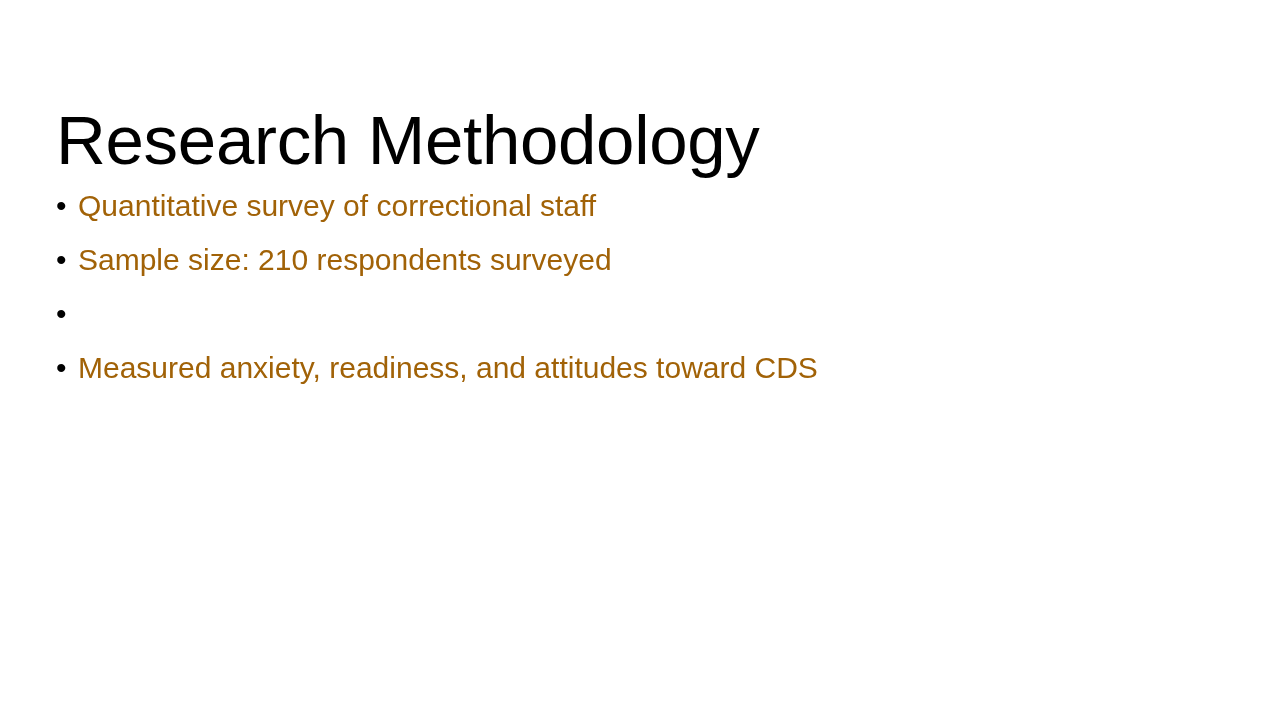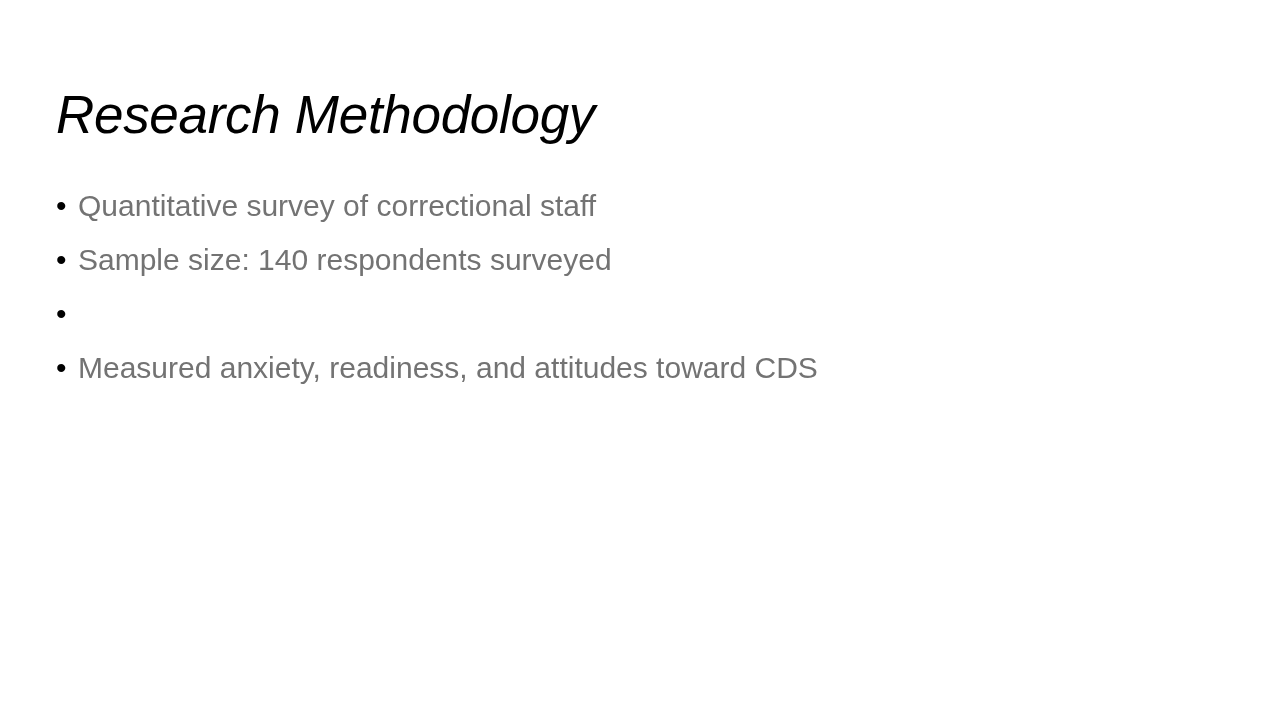--- a/index.html
+++ b/index.html
@@ -22,29 +22,28 @@
     width: 1280px;
     height: 720px;
     background: #ffffff;
     box-sizing: border-box;
   }
 
   
   .slide-title {
     position: absolute;
     left: 56px;
-    top: 48px;
+    top: 54px;
     width: 1150px;
-    font-size: 53px;
+    font-size: 69px;
     font-weight: 400;
     line-height: 1.18;
     letter-spacing: -0.3px;
     color: #000000;
     white-space: nowrap;
-    font-style: italic;
   }
 
   
   .body-list {
     position: absolute;
     left: 56px;
     top: 183px;
     width: 1160px;
     margin: 0;
     padding: 0;
@@ -68,40 +67,40 @@
     font-size: 30px;
     line-height: 46px;
     text-align: left;
     color: #000000;
   }
 
   .bullet-text {
     flex: 0 1 auto;
     font-size: 30px;
     line-height: 46px;
-    color: #737373;
+    color: #a16207;
   }
 </style>
 </head>
 <body>
 
 <div class="slide">
 
   <h1 class="slide-title">Research Methodology</h1>
 
   <ul class="body-list">
 
     <li class="bullet-item">
       <span class="bullet-marker">•</span>
       <span class="bullet-text">Quantitative survey of correctional staff</span>
     </li>
 
     <li class="bullet-item">
       <span class="bullet-marker">•</span>
-      <span class="bullet-text">Sample size: 140 respondents surveyed</span>
+      <span class="bullet-text">Sample size: 210 respondents surveyed</span>
     </li>
 
     <li class="bullet-item">
       <span class="bullet-marker">•</span>
     </li>
 
     <li class="bullet-item">
       <span class="bullet-marker">•</span>
       <span class="bullet-text">Measured anxiety, readiness, and attitudes toward CDS</span>
     </li>

